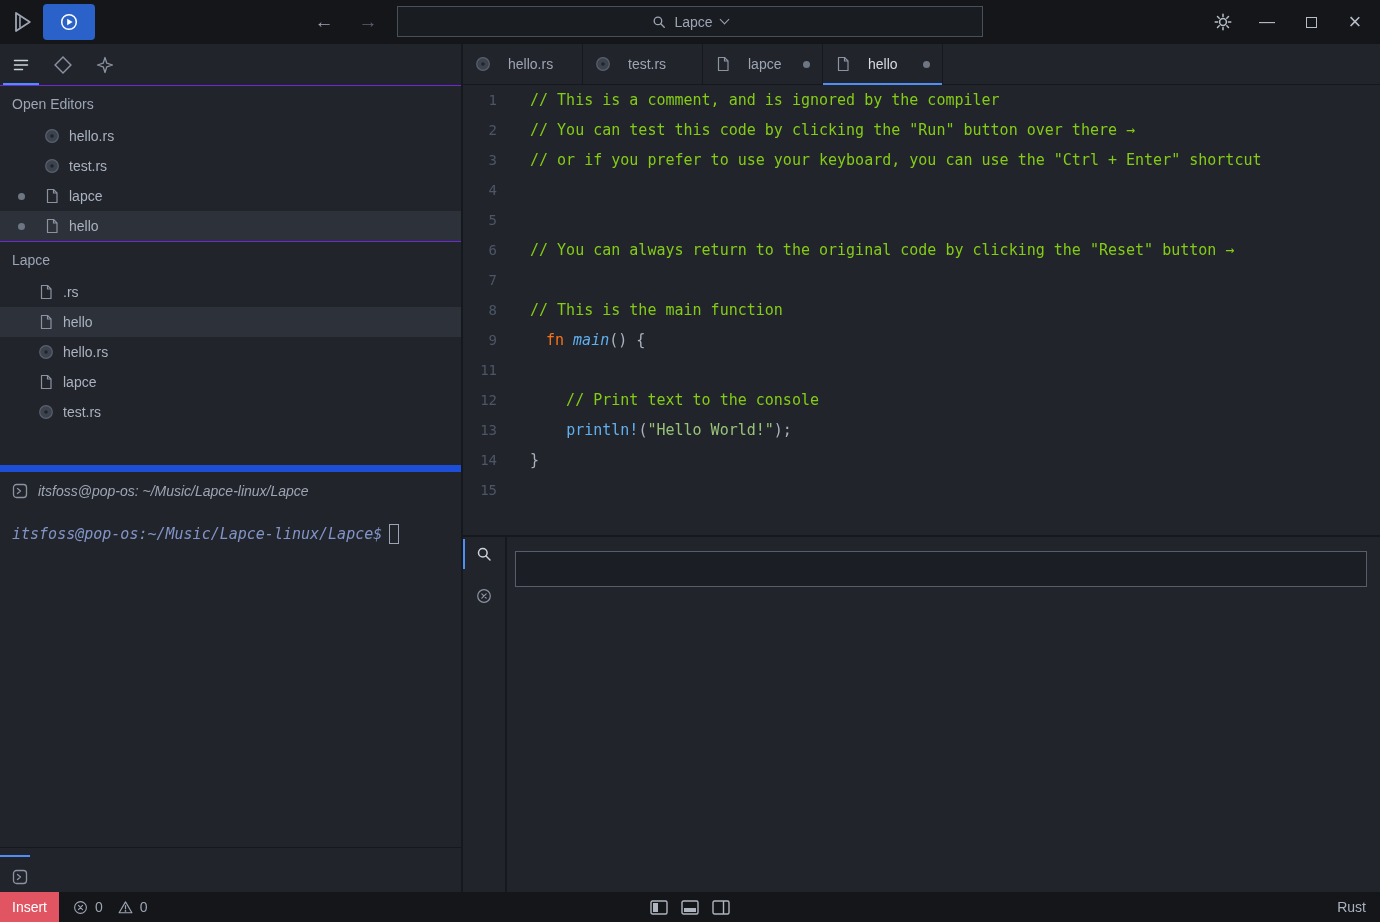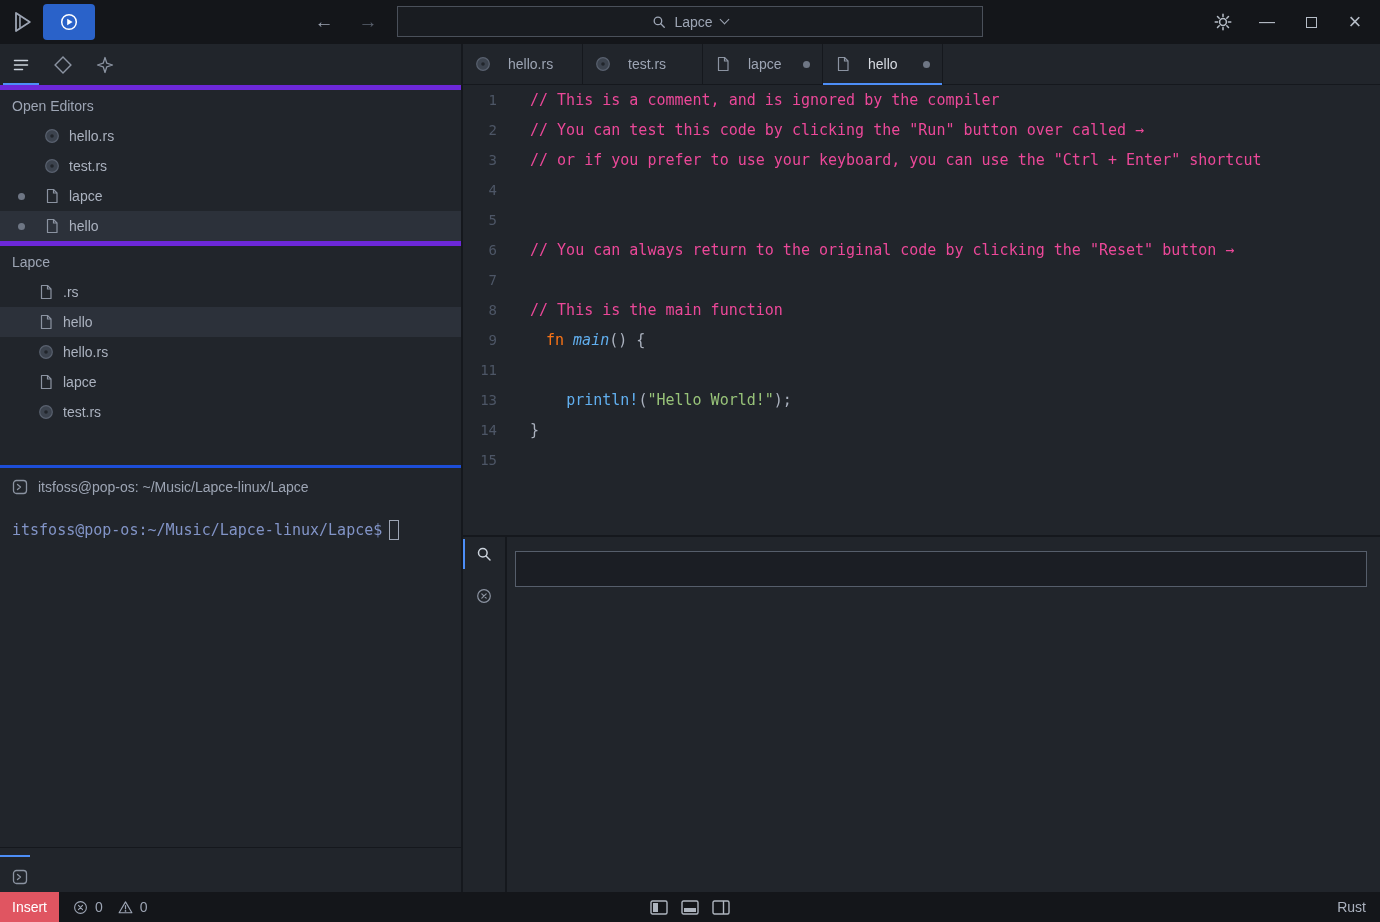--- a/index.html
+++ b/index.html
@@ -33,31 +33,31 @@
 
   
   .sidebar { flex:0 0 463px; width:463px; background:#21252b; border-right:2px solid #15181d;
              display:flex; flex-direction:column; }
   .activity { flex:0 0 41px; display:flex; align-items:stretch; }
   .act-btn { width:42px; display:flex; align-items:center; justify-content:center; color:#8b93a1;
              position:relative; cursor:pointer; }
   .act-btn.active { color:#ccd3dc; }
   .act-btn.active::after { content:""; position:absolute; left:3px; right:3px; bottom:0; height:2px; background:#4d8ef7; }
   .section-header { flex:0 0 36px; display:flex; align-items:center; padding-left:12px;
-                    color:#9da5b4; font-size:14px; border-top:5px solid #6d28d9; }
+                    color:#9da5b4; font-size:14px; border-top:1px solid #6d28d9; }
   .row { flex:0 0 30px; display:flex; align-items:center; font-size:14px; color:#abb2bf; cursor:pointer; }
   .row.selected { background:#2c313a; }
   .oe-row { padding-left:18px; }
   .dot-slot { width:26px; display:flex; align-items:center; }
   .mdot { width:7px; height:7px; border-radius:50%; background:#6e7684; }
   .ws-row { padding-left:38px; }
   .ficon { width:16px; height:16px; display:flex; margin-right:9px; color:#8b93a1; flex:0 0 16px; }
   .spacer { flex:0 0 38px; }
 
-  .terminal-section { border-top:3px solid #1d4ed8; flex:1; min-height:0; display:flex; flex-direction:column; }
+  .terminal-section { border-top:7px solid #1d4ed8; flex:1; min-height:0; display:flex; flex-direction:column;font-style:italic; }
   .terminal-header { flex:0 0 38px; display:flex; align-items:center; gap:10px; padding-left:12px;
                      color:#9da5b4; font-size:14px; cursor:pointer; }
   .ticon { display:flex; color:#8b93a1; }
   .terminal-body { flex:1; padding:14px 12px 0 12px; font-family:"DejaVu Sans Mono", monospace;
                    font-size:15px; min-height:0; }
   .prompt { color:#8294c7; }
   .term-cursor { display:inline-block; width:10px; height:20px; border:1px solid #9da5b4;
                  margin-left:7px; vertical-align:middle; }
   .sidebar-bottom { flex:0 0 45px; border-top:1px solid #15181d; position:relative; }
   .sidebar-bottom::before { content:""; position:absolute; top:7px; left:0; width:30px; height:2px; background:#4d8ef7; }
@@ -69,21 +69,21 @@
   .tab { width:120px; display:flex; align-items:center; gap:8px; padding:0 12px;
          border-right:1px solid #15181d; color:#9da5b4; font-size:14px; position:relative; cursor:pointer; }
   .tab-label { flex:1; overflow:hidden; white-space:nowrap; }
   .tab.active { color:#d6dae1; }
   .tab.active::after { content:""; position:absolute; left:0; right:0; bottom:-1px; height:2px; background:#4d8ef7; }
 
   .code-area { flex:0 0 450px; font-family:"DejaVu Sans Mono", monospace; font-size:15px; overflow:hidden; }
   .code-line { height:30px; display:flex; align-items:center; }
   .gutter { flex:0 0 50px; text-align:right; padding-right:16px; color:#4d5666; font-size:14px; }
   .line-content { white-space:pre; padding-left:17px; }
-  .tok-comment { color:#ec4899;text-align:center; }
+  .tok-comment { color:#84cc16;text-align:center; }
   .tok-keyword { color:#f97316;margin-left:16px; }
   .tok-function { color:#61afef;font-style:italic; }
   .tok-macro { color:#61afef; }
   .tok-string { color:#98c379; }
   .tok-plain { color:#abb2bf; }
 
   .bottom-panel { flex:1; min-height:0; display:flex; border-top:2px solid #15181d; }
   .panel-strip { flex:0 0 42px; border-right:2px solid #15181d; display:flex; flex-direction:column; align-items:center; }
   .strip-btn { width:42px; height:34px; display:flex; align-items:center; justify-content:center;
                color:#8b93a1; position:relative; cursor:pointer; }
@@ -400,21 +400,21 @@
         </div>
       </div>
 
       <div class="code-area">
         <div class="code-line">
           <span class="gutter">1</span>
           <span class="line-content"><span class="tok-comment">// This is a comment, and is ignored by the compiler</span></span>
         </div>
         <div class="code-line">
           <span class="gutter">2</span>
-          <span class="line-content"><span class="tok-comment">// You can test this code by clicking the "Run" button over called →</span></span>
+          <span class="line-content"><span class="tok-comment">// You can test this code by clicking the "Run" button over there →</span></span>
         </div>
         <div class="code-line">
           <span class="gutter">3</span>
           <span class="line-content"><span class="tok-comment">// or if you prefer to use your keyboard, you can use the "Ctrl + Enter" shortcut</span></span>
         </div>
         <div class="code-line">
           <span class="gutter">4</span>
           <span class="line-content"></span>
         </div>
         <div class="code-line">
@@ -432,20 +432,24 @@
           <span class="gutter">8</span>
           <span class="line-content"><span class="tok-comment">// This is the main function</span></span>
         </div>
         <div class="code-line">
           <span class="gutter">9</span>
           <span class="line-content"><span class="tok-keyword">fn </span><span class="tok-function">main</span><span class="tok-plain">() {</span></span>
         </div>
         <div class="code-line">
           <span class="gutter">11</span>
           <span class="line-content"></span>
+        </div>
+        <div class="code-line">
+          <span class="gutter">12</span>
+          <span class="line-content"><span class="tok-comment">    // Print text to the console</span></span>
         </div>
         <div class="code-line">
           <span class="gutter">13</span>
           <span class="line-content"><span class="tok-plain">    </span><span class="tok-macro">println!</span><span class="tok-plain">(</span><span class="tok-string">"Hello World!"</span><span class="tok-plain">);</span></span>
         </div>
         <div class="code-line">
           <span class="gutter">14</span>
           <span class="line-content"><span class="tok-plain">}</span></span>
         </div>
         <div class="code-line">

